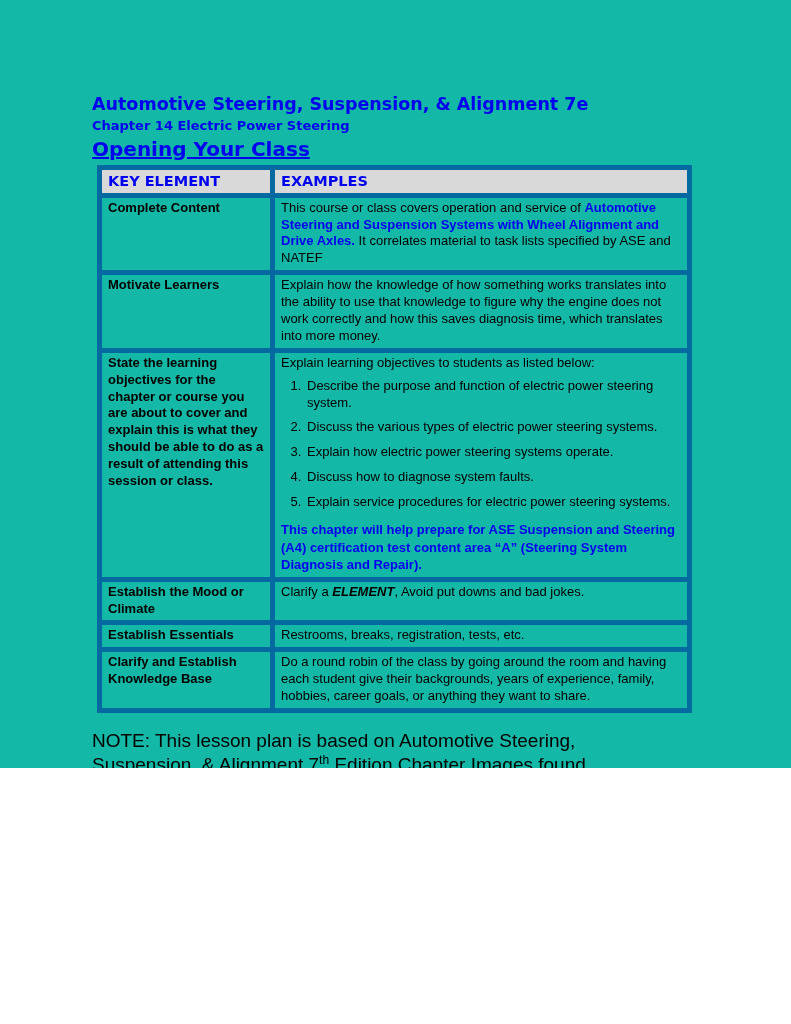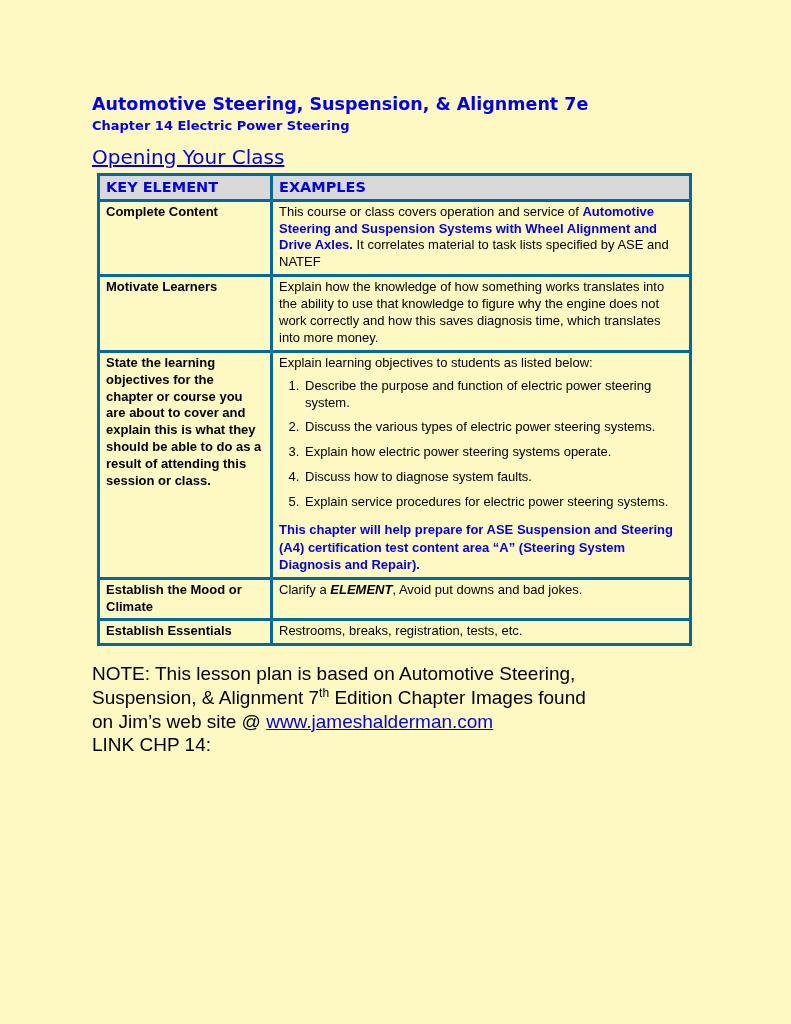--- a/index.html
+++ b/index.html
@@ -1,44 +1,44 @@
 <!DOCTYPE html>
 <html style="--blue: #0000EE; --header-bg: #D9D9D9;"><head>
 <meta charset="utf-8">
 <style>
   :root { --blue:#0000EE; --header-bg:#D9D9D9; }
   * { box-sizing:border-box; }
   html,body { margin:0; padding:0; background:#ffffff; }
   .page {
-    width:791px; height:1024px; background:#fef9c3; position:relative;
+    width:791px; height:768px; background:#14b8a6; position:relative;
     font-family:"Liberation Sans", sans-serif; color:#000; overflow:hidden;
   }
   .content { position:absolute; top:94px; left:92px; width:615px; }
 
   .doc-title {
     font-family:"DejaVu Sans", sans-serif; font-weight:bold;
     color:var(--blue); font-size:17.5px; line-height:1.25; margin:0;
   }
   .doc-chapter {
     font-family:"DejaVu Sans", sans-serif; font-weight:bold;
     color:var(--blue); font-size:13px; line-height:1.3; margin:2px 0 0 0;
   }
   .doc-section {
-    font-family:"DejaVu Sans", sans-serif; font-weight:normal;
-    color:var(--blue); font-size:20px; line-height:1.15; margin:11px 0 4px 0;
+    font-family:"DejaVu Sans", sans-serif; font-weight:bold;
+    color:var(--blue); font-size:20px; line-height:1.15; margin:3px 0 4px 0;
     text-decoration:underline; text-decoration-thickness:2px;
     display:inline-block;
   }
 
   table.lesson {
     border-collapse:collapse; width:595px; margin-left:5px;
     table-layout:fixed;
   }
   table.lesson th, table.lesson td {
-    border:3px solid #0369a1; vertical-align:top;
+    border:5px solid #0369a1; vertical-align:top;
     padding:2px 6px 3px 6px; font-size:13px; line-height:1.3;
     overflow:hidden;
   }
   table.lesson th {
     background:var(--header-bg); color:var(--blue); text-align:left;
     font-size:14.5px; font-family:"DejaVu Sans", sans-serif;
     font-weight:bold; padding:2px 6px;
   }
   col.c1 { width:173px; }
   td.key { font-weight:bold; }
@@ -110,20 +110,24 @@
           </td>
         </tr>
         <tr>
           <td class="key tight">Establish the Mood or Climate</td>
           <td class="tight"><span>Clarify a </span><span class="welcome">ELEMENT</span><span>, Avoid put downs and bad jokes.</span></td>
         </tr>
         <tr>
           <td class="key one-line">Establish Essentials</td>
           <td class="one-line">Restrooms, breaks, registration, tests, etc.</td>
         </tr>
+        <tr>
+          <td class="key">Clarify and Establish Knowledge Base</td>
+          <td>Do a round robin of the class by going around the room and having each student give their backgrounds, years of experience, family, hobbies, career goals, or anything they want to share.</td>
+        </tr>
       </tbody>
     </table>
 
     <div class="note-block">
       <div>NOTE: This lesson plan is based on Automotive Steering,</div>
       <div><span>Suspension, &amp; Alignment 7</span><sup>th</sup><span> Edition Chapter Images found</span></div>
       <div><span>on Jim’s web site @ </span><a class="note-link">www.jameshalderman.com</a></div>
       <div>LINK CHP 14:</div>
     </div>
 

